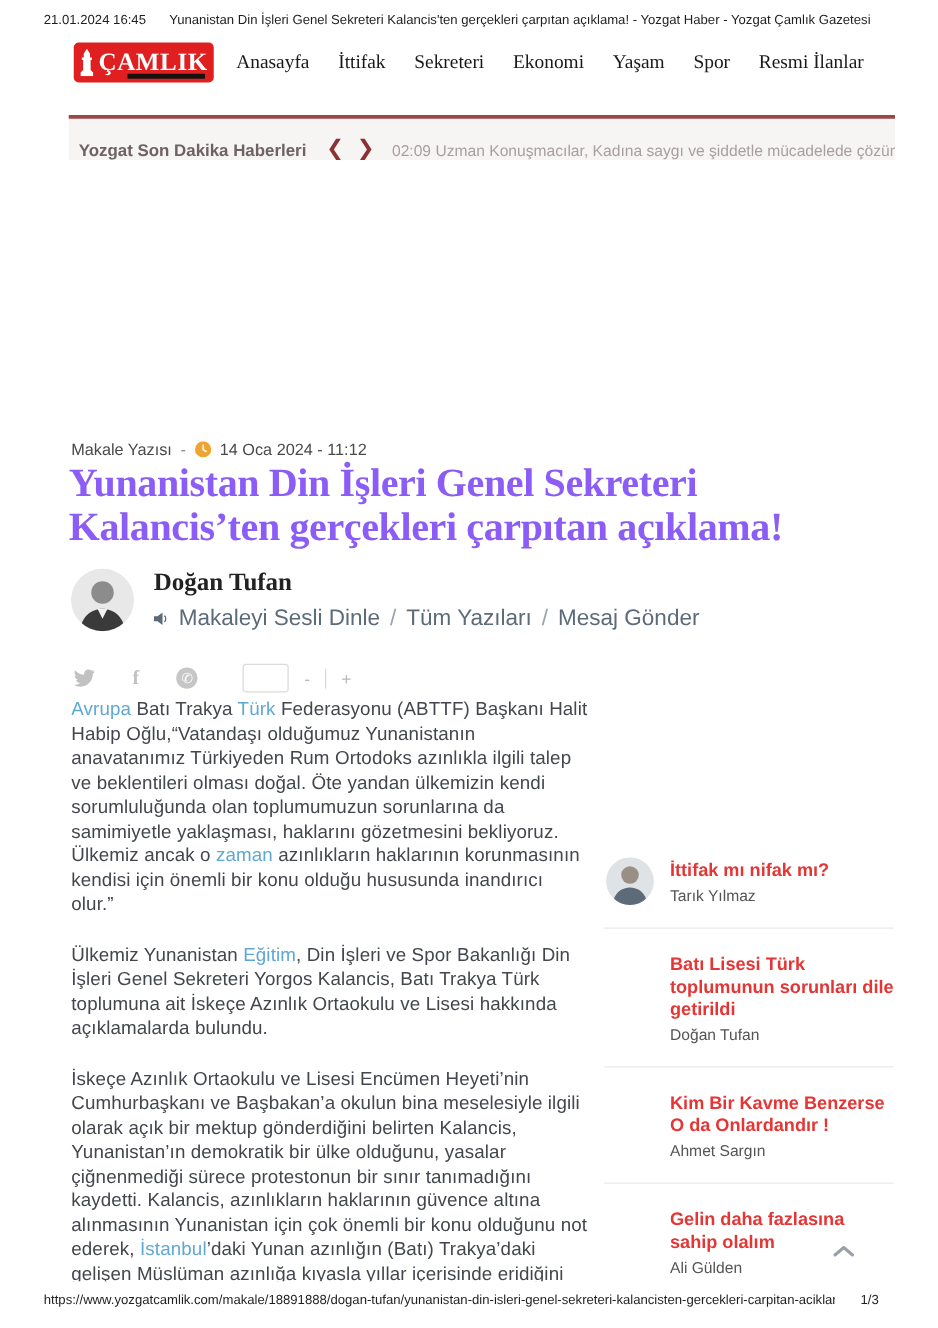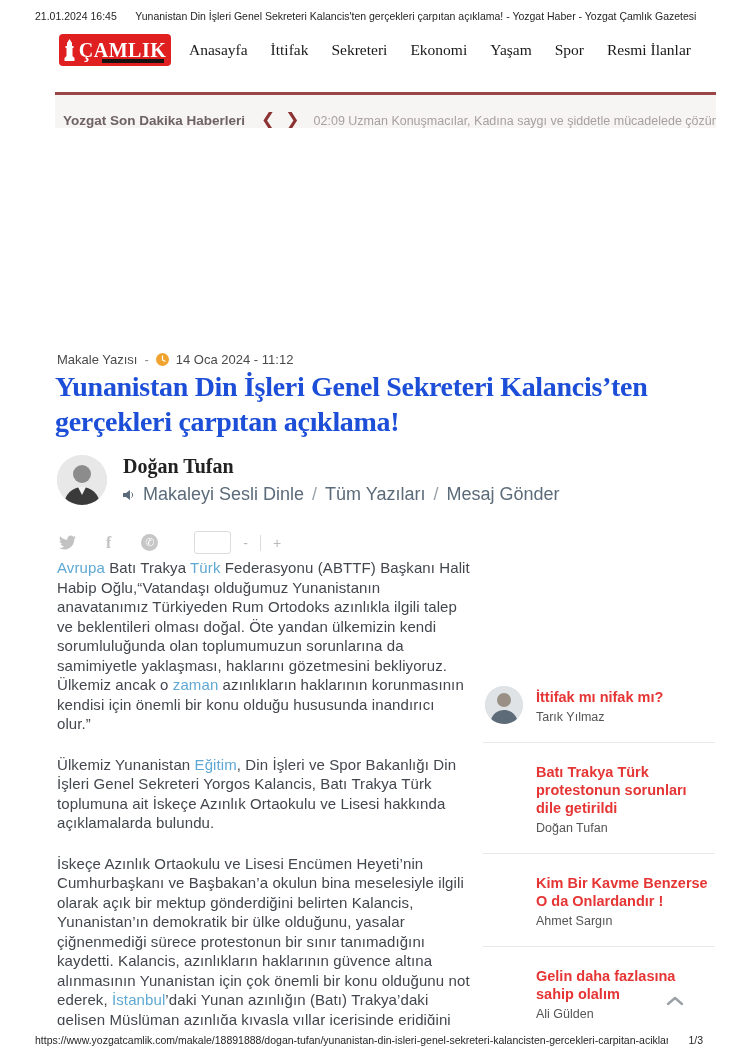--- a/index.html
+++ b/index.html
@@ -53,22 +53,22 @@
   
   .meta-row {
     position:absolute; top:352px; left:57px; display:flex; align-items:center;
     gap:7px; font-size:13px; color:#4a4a4a;
   }
   .meta-sep { color:#8a8a8a; }
   .clock-icon { width:13px; height:13px; display:inline-block; }
   
   .article-title {
     position:absolute; top:369px; left:55px; width:650px;
-    font-family:"Liberation Serif", serif; font-weight:700; font-size:28px;
-    line-height:35px; color:#1d4ed8; letter-spacing:-0.3px;
+    font-family:"Liberation Serif", serif; font-weight:700; font-size:32px;
+    line-height:35px; color:#8b5cf6; letter-spacing:-0.3px;
   }
   
   .author-block { position:absolute; top:455px; left:57px; display:flex; gap:16px; align-items:center; }
   .author-avatar {
     width:50px; height:50px; border-radius:50%; background:#e3e3e3; overflow:hidden;
     flex:0 0 auto;
   }
   .author-name {
     font-family:"Liberation Serif", serif; font-size:20px; font-weight:600; color:#222222;
   }
@@ -239,21 +239,21 @@
         <div class="sb-text">
           <div class="sb-title">İttifak mı nifak mı?</div>
           <div class="sb-author">Tarık Yılmaz</div>
         </div>
       </div>
       <div class="sb-divider"></div>
 
       <div class="sb-item">
         <div class="sb-avatar empty"></div>
         <div class="sb-text">
-          <div class="sb-title">Batı Trakya Türk protestonun sorunları dile getirildi</div>
+          <div class="sb-title">Batı Lisesi Türk toplumunun sorunları dile getirildi</div>
           <div class="sb-author">Doğan Tufan</div>
         </div>
       </div>
       <div class="sb-divider"></div>
 
       <div class="sb-item">
         <div class="sb-avatar empty"></div>
         <div class="sb-text">
           <div class="sb-title">Kim Bir Kavme Benzerse O da Onlardandır !</div>
           <div class="sb-author">Ahmet Sargın</div>

